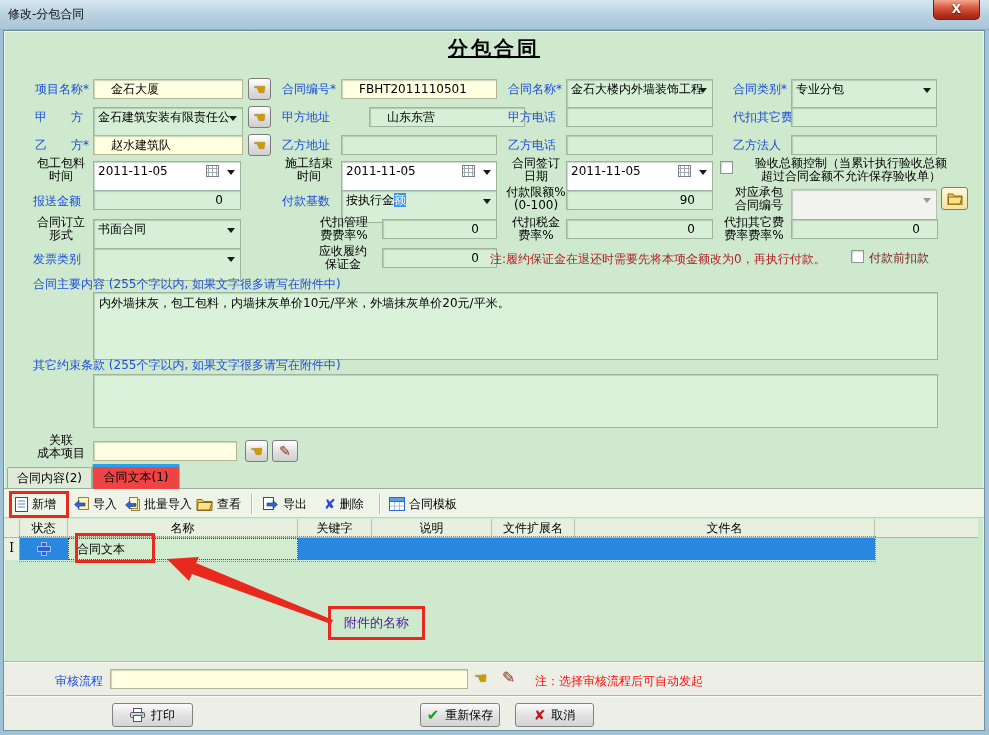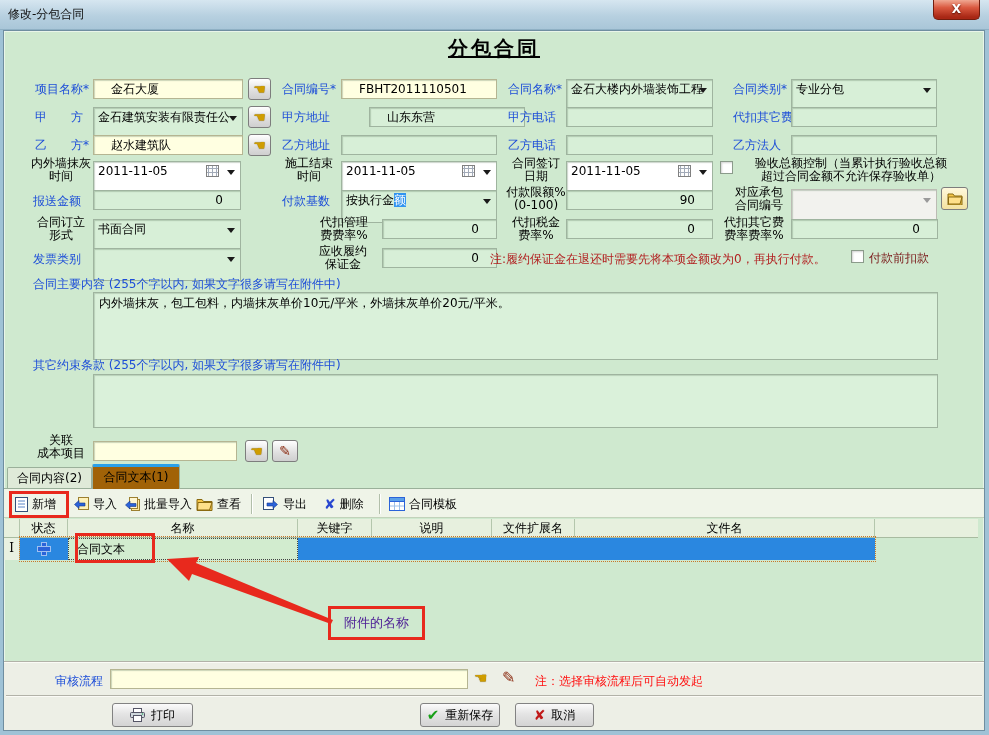--- a/index.html
+++ b/index.html
@@ -86,21 +86,21 @@
 
 <span class="lbl" style="left:282px;top:138px">乙方地址</span>
 <input class="txt" style="left: 341px; top: 135px; width: 156px;" value="">
 
 <span class="lbl" style="left:508px;top:138px">乙方电话</span>
 <input class="txt" style="left: 566px; top: 135px; width: 147px;" value="">
 
 <span class="lbl" style="left:733px;top:138px">乙方法人</span>
 <input class="txt" style="left: 791px; top: 135px; width: 146px;" value="">
 
-<span class="lbl2" style="left:30px;top:157px;width:62px">内外墙抹灰
+<span class="lbl2" style="left:30px;top:157px;width:62px">包工包料
 时间</span>
 <div class="combo datef" style="left:93px;top:161px;width:148px;padding-right:38px">
   <span>2011-11-05</span>
   <i class="cal"></i><i class="darr"></i>
 </div>
 
 <span class="lbl2" style="left:278px;top:157px;width:62px">施工结束
 时间</span>
 <div class="combo datef" style="left:341px;top:161px;width:156px;padding-right:38px">
   <span>2011-11-05</span>
@@ -182,21 +182,21 @@
 
 <span class="lbl2" style="left:30px;top:434px;width:62px">关联
 成本项目</span>
 <input class="txt yellow" style="left: 93px; top: 441px; width: 144px;" value="">
 <div class="sbtn" style="left:245px;top:440px;width:23px;height:22px"><span class="hand">☚</span></div>
 <div class="sbtn" style="left:272px;top:440px;width:26px;height:22px"><span class="pencil" style="color:#8a2a10">✎</span></div>
 
 <div class="abs" style="left:7px;top:467px;width:85px;height:22px;background:#dfead8;border:1px solid #9ab09a;border-bottom:none;border-radius:2px 2px 0 0;text-align:center;font-size:12px;line-height:21px">
   <span>合同内容(2)</span>
 </div>
-<div class="abs" style="left:92px;top:464px;width:88px;height:25px;background:#a16207;border:1px solid #9ab09a;border-bottom:none;border-top:3px solid #2aa0e8;border-radius:2px 2px 0 0;text-align:center;font-size:12px;line-height:20px;z-index:2">
+<div class="abs" style="left:92px;top:464px;width:88px;height:25px;background:#ef4444;border:1px solid #9ab09a;border-bottom:none;border-top:3px solid #2aa0e8;border-radius:2px 2px 0 0;text-align:center;font-size:12px;line-height:20px;z-index:2">
   <span>合同文本(1)</span>
 </div>
 <div class="abs" style="left:4px;top:488px;width:980px;height:1px;background:#9ab09a"></div>
 
 <div class="abs" style="left:4px;top:489px;width:980px;height:29px;background:#eff4e8;border-bottom:1px solid #c2d2ba"></div>
 
 <div class="tbtn" style="left:15px;top:493px">
   <svg width="13" height="15" viewBox="0 0 13 15">
       <rect x="0.5" y="0.5" width="12" height="14" fill="#fff" stroke="#34507a"></rect>
       <line x1="3" y1="4" x2="10" y2="4" stroke="#5b86c8"></line>

